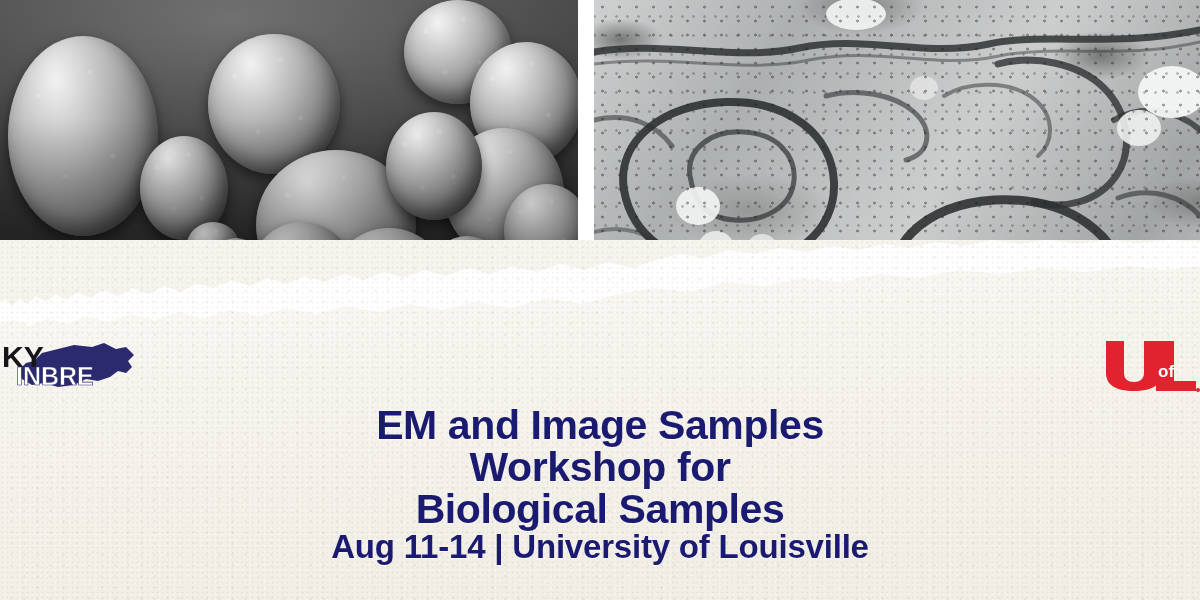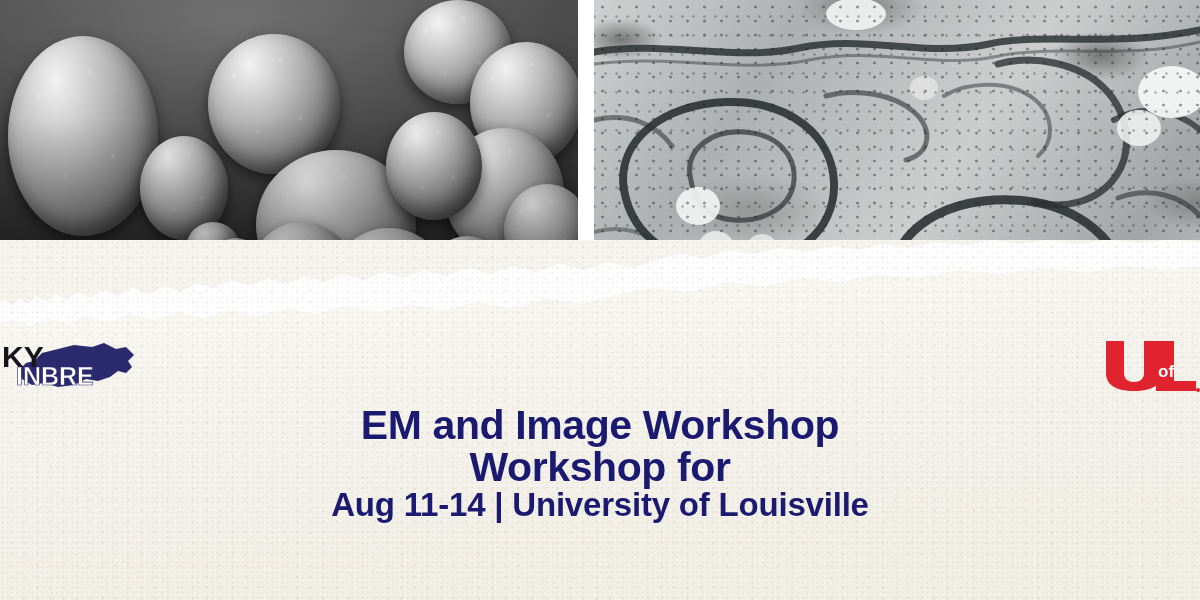--- a/index.html
+++ b/index.html
@@ -263,19 +263,20 @@
         <path d="M54,2 L72,2 L72,42 L94,42 L94,52 L54,52 Z" fill="#e0232e"></path>
 
         <text x="56" y="38" font-family="'Liberation Sans', sans-serif" font-size="17" font-weight="bold" fill="#ffffff">of</text>
         <circle cx="96" cy="51" r="2" fill="#e0232e"></circle>
       </svg>
     </div>
   </div>
 
   <div class="copy">
     <div class="title">
-      <div>EM and Image Workshop</div>
+      <div>EM and Image Samples</div>
       <div>Workshop for</div>
+      <div>Biological Samples</div>
     </div>
     <div class="subtitle">Aug 11-14 | University of Louisville</div>
   </div>
 
 </div>
 
 </body></html>

